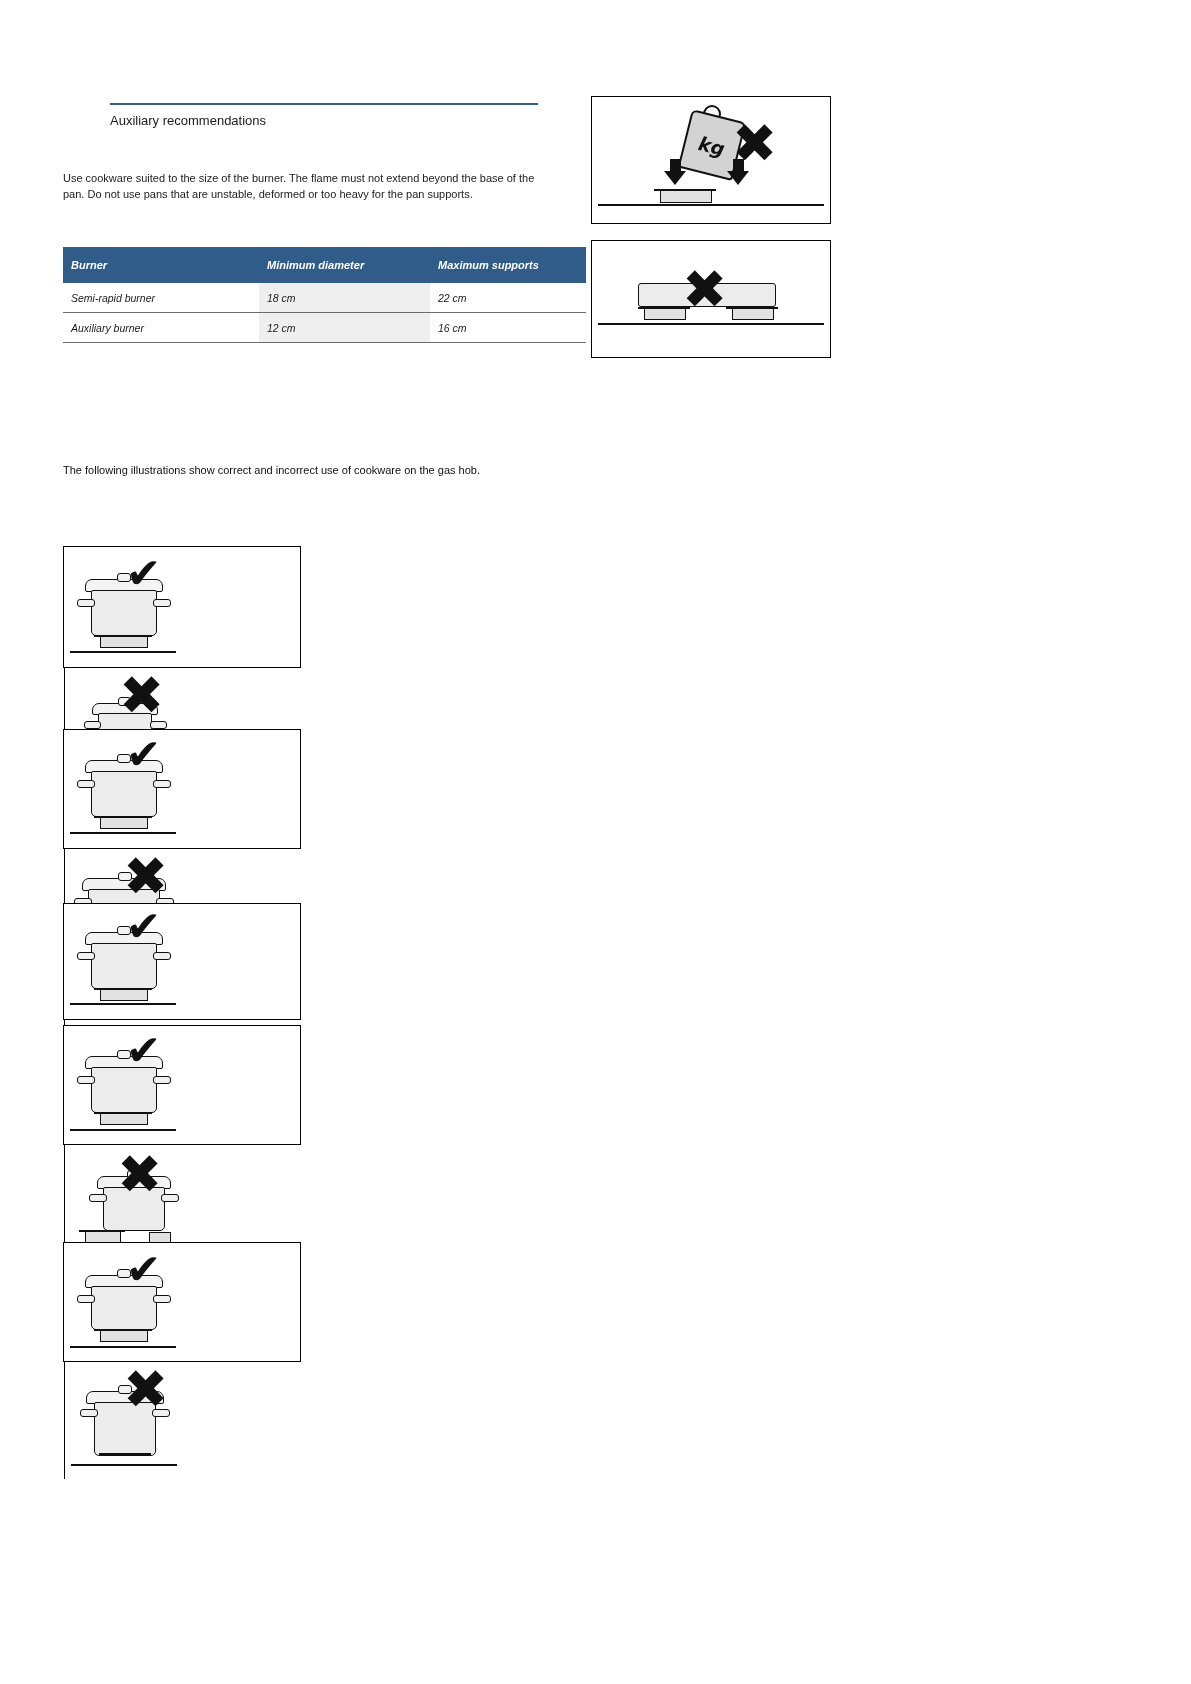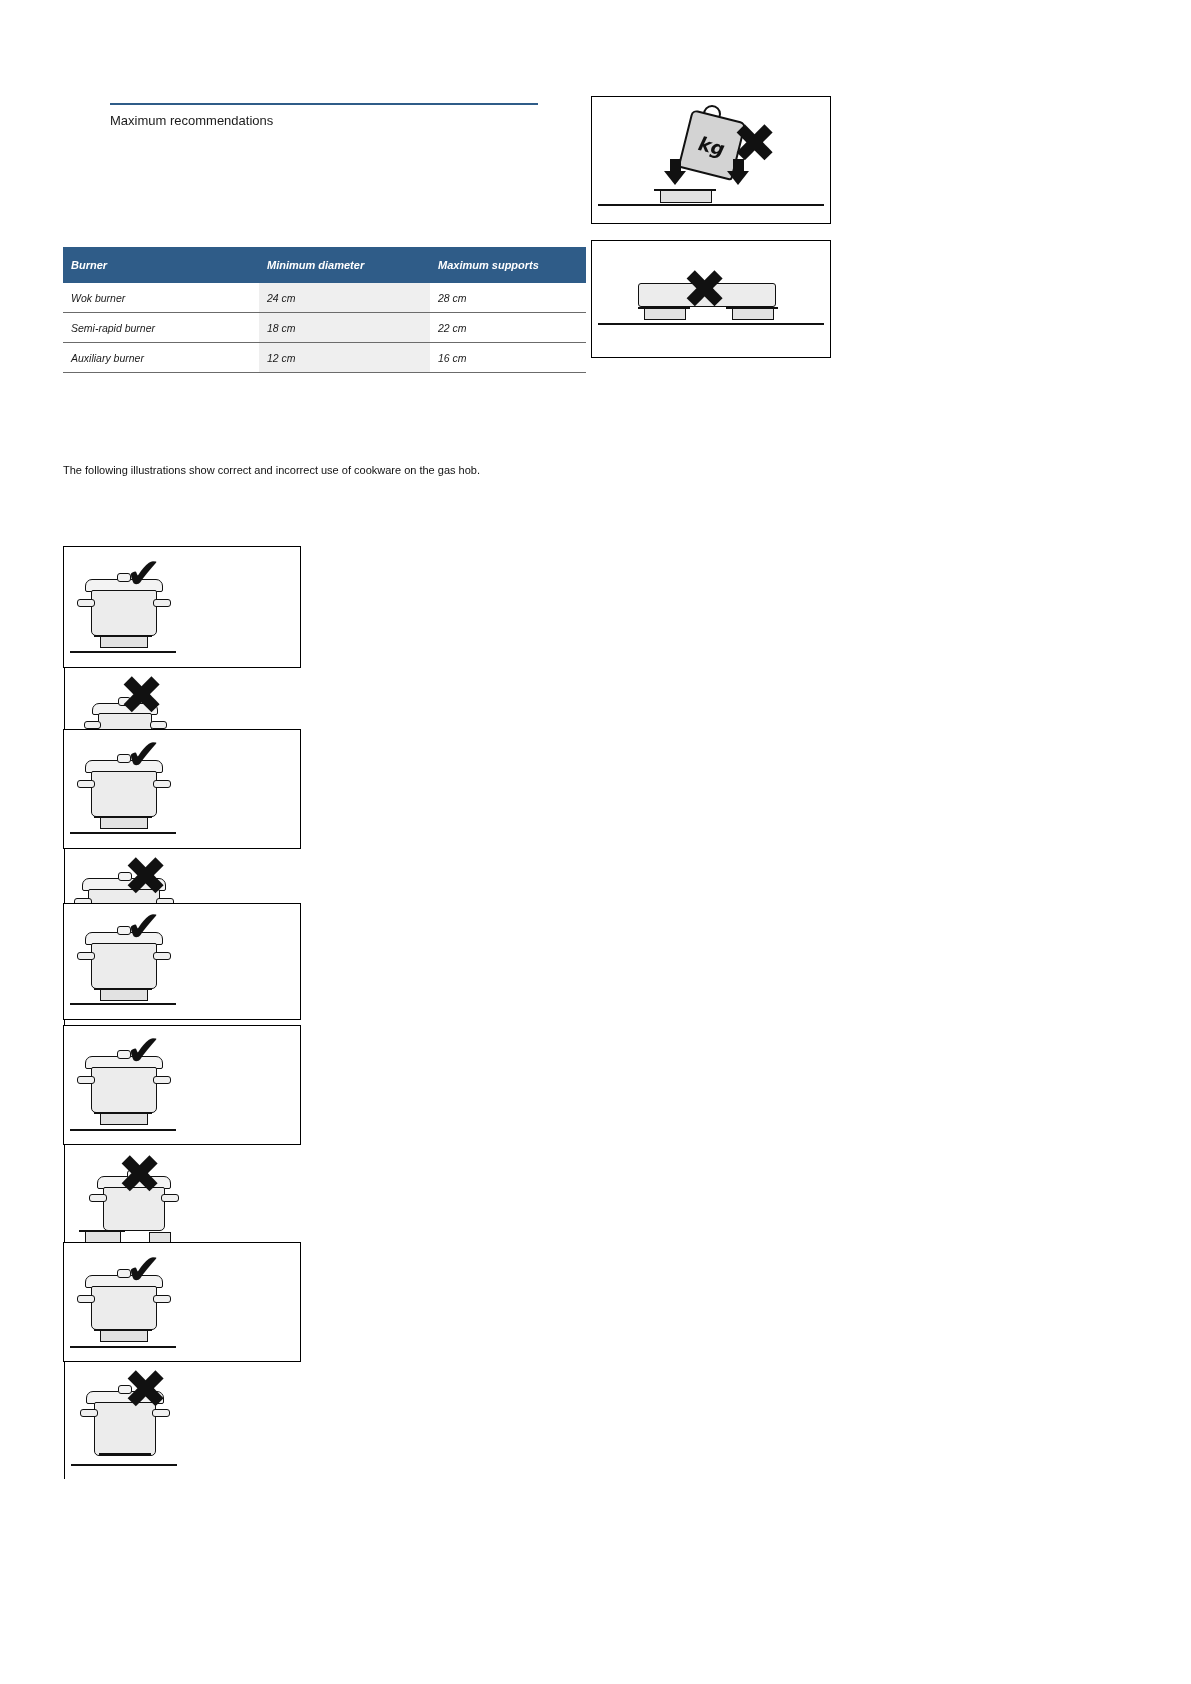--- a/index.html
+++ b/index.html
@@ -246,37 +246,33 @@
     border: 1.5px solid #111;
     border-radius: 3px;
   }
 </style>
 </head>
 <body>
 
 <div class="page">
 
   <div class="title-rule"></div>
-  <div class="section-title">Maximum recommendations</div>
+  <div class="section-title">Auxiliary recommendations</div>
+  <div class="intro-text">Use cookware suited to the size of the burner. The flame must not extend beyond the base of the pan. Do not use pans that are unstable, deformed or too heavy for the pan supports.</div>
 
   <div class="table-wrap">
     <table class="spec">
       <thead>
         <tr>
           <th class="col-1">Burner</th>
           <th class="col-2">Minimum diameter</th>
           <th class="col-3">Maximum supports</th>
         </tr>
       </thead>
       <tbody>
-        <tr>
-          <td>Wok burner</td>
-          <td>24 cm</td>
-          <td>28 cm</td>
-        </tr>
         <tr>
           <td>Semi-rapid burner</td>
           <td>18 cm</td>
           <td>22 cm</td>
         </tr>
         <tr>
           <td>Auxiliary burner</td>
           <td>12 cm</td>
           <td>16 cm</td>
         </tr>

